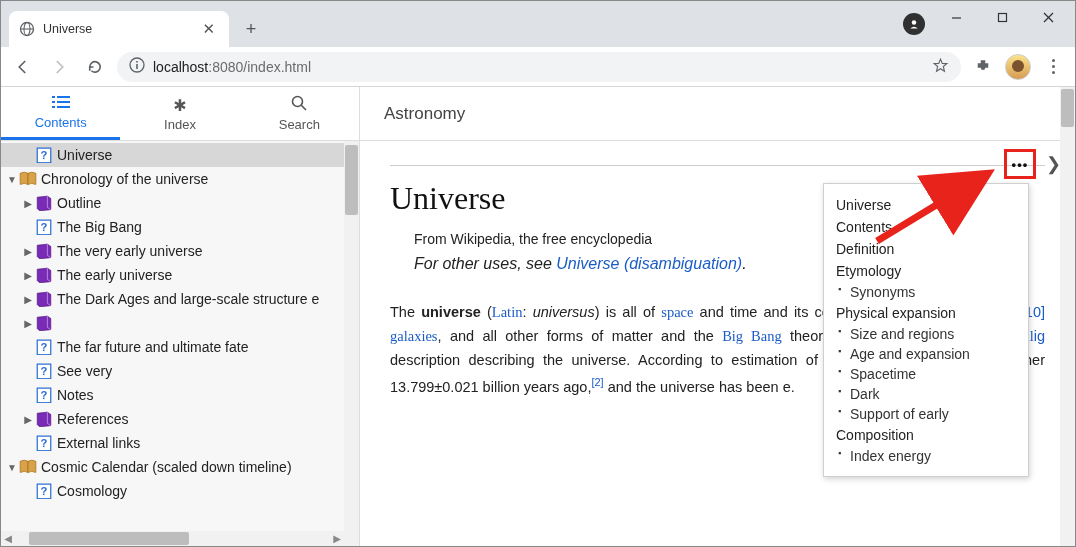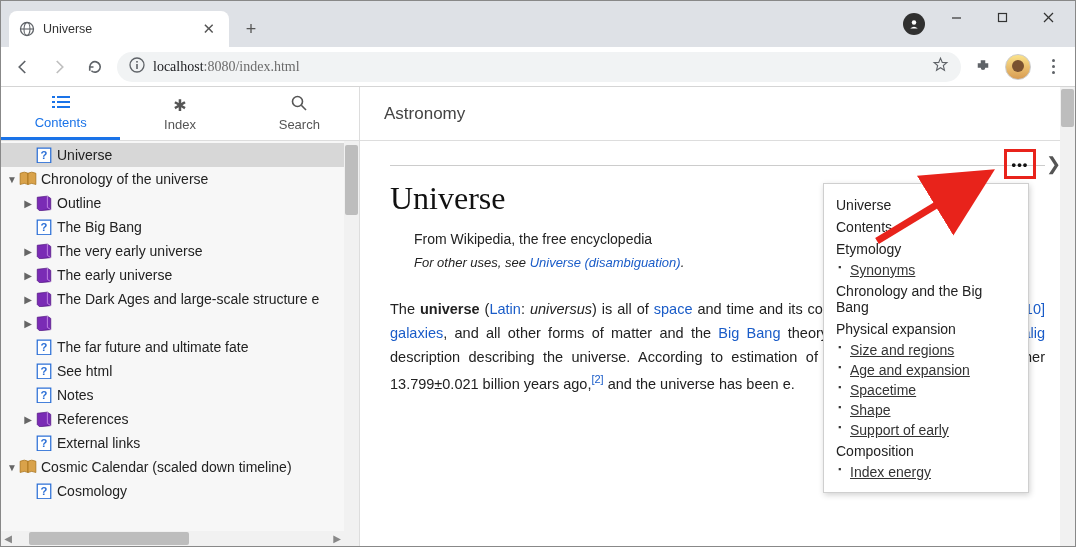--- a/index.html
+++ b/index.html
@@ -14,21 +14,21 @@
 .newtab { width: 28px; height: 28px; display: flex; align-items: center; justify-content: center; margin-left: 8px; margin-bottom: 4px; font-size: 18px; color: #555; border-radius: 50%; }
 .winbtns { position: absolute; right: 4px; top: 0; display: flex; }
 .winbtns div { width: 46px; height: 32px; display: flex; align-items: center; justify-content: center; font-size: 14px; color: #333; }
 .acct { position: absolute; right: 150px; top: 12px; width: 22px; height: 22px; background: #303030; border-radius: 50%; display:flex;align-items:center;justify-content:center;}
 .acct svg{width:12px;height:12px;}
 
 
 .toolbar { height: 40px; background: #fff; border-bottom: 1px solid #d5d5d5; display: flex; align-items: center; padding: 0 8px; gap: 8px; }
 .navbtn { width: 28px; height: 28px; display:flex;align-items:center;justify-content:center; color:#5f6368; border-radius:50%; }
 .navbtn.dis { color: #b5b5b5; }
-.addr { flex: 1; height: 30px; background: #f1f3f4; border-radius: 15px; display: flex; align-items: center; padding: 0 12px; gap:8px; color:#5f6368; font-size: 14px; font-family: Liberation Serif, serif; }
+.addr { flex: 1; height: 30px; background: #f1f3f4; border-radius: 15px; display: flex; align-items: center; padding: 0 12px; gap:8px; color:#5f6368; font-size: 14px; }
 .addr .url { color: #202124; }
 .addr .host { color: #202124; }
 .addr .path { color: #6b6b6b; }
 .addr .star { margin-left:auto; }
 .ext { width:28px;height:28px;display:flex;align-items:center;justify-content:center;color:#5f6368; }
 .avatar { width:26px;height:26px;border-radius:50%; background: linear-gradient(#fbe38b,#d89b52); position:relative; border:1px solid #ccc; overflow:hidden;}
 .avatar::after{content:"";position:absolute;left:6px;top:5px;width:12px;height:12px;background:#7a5230;border-radius:50%;}
 .menu3 { width:28px;display:flex;flex-direction:column;align-items:center;justify-content:center;gap:3px; }
 .menu3 span{width:3px;height:3px;background:#5f6368;border-radius:50%;}
 
@@ -59,36 +59,36 @@
 .hthumb { margin-left:14px; width:160px; height:13px; background:#bdbdbd; border-radius:2px; }
 .harrow { width:14px; text-align:center; color:#888; font-size:10px; }
 
 
 .main { flex:1; display:flex; flex-direction:column; position:relative; }
 .crumb { height:54px; display:flex; align-items:center; padding: 0 24px; border-bottom:1px solid #ddd; font-size:17px; color:#444; }
 .article { flex:1; padding: 20px 30px 0 30px; position:relative; overflow:hidden; }
 .article hr { border:none; border-top:1px solid #ccc; margin: 4px 0 14px 0; }
 .h1 { font-family: Georgia, serif; font-size: 32px; font-weight:400; color:#111; margin-bottom: 14px; }
 .sub { margin-left:24px; font-size:14px; color:#222; margin-bottom: 8px; }
-.ital { font-style: italic; margin-left:24px; font-size:13px; color:#222; margin-bottom:28px; }
+.ital { font-style: italic; margin-left:24px; font-size:16px; color:#222; margin-bottom:28px; }
 .ital a { color:#1a5cc8; text-decoration:none; }
 .body { font-size:14.5px; color:#222; line-height: 1.65; text-align: justify; }
-.body a { color:#1a5cc8; text-decoration:none; }
+.body a { color:#1a5cc8; text-decoration:none;font-family:Liberation Serif, serif; }
 .body b { font-weight:700; }
 .body .sup { color:#1a5cc8; font-size:11px; vertical-align: super; }
 
 
 .topright { position:absolute; right: 14px; top: 8px; display:flex; align-items:center; gap: 10px; }
 .morebtn { width:32px; height:30px; border: 3px solid #e8231b; display:flex; align-items:center; justify-content:center; }
 .morebtn span { letter-spacing:1px; font-weight:700; font-size:13px; color:#111; line-height:1; }
 .nextbtn { font-size:18px; color:#555; }
 
 .dropdown { position:absolute; right:46px; top: 42px; width: 206px; background:#fff; border:1px solid #cfcfcf; box-shadow: 1px 2px 6px rgba(0,0,0,0.18); padding: 10px 12px 10px 12px; font-size: 14px; z-index:5; }
 .dropdown .hdr { color:#222; padding: 3px 0; }
-.dropdown .sub2 { color:#333; padding: 2px 0 2px 14px; position:relative;text-decoration:underline; }
+.dropdown .sub2 { color:#333; padding: 2px 0 2px 14px; position:relative; }
 .dropdown .sub2::before { content:"▪"; position:absolute; left:2px; top:2px; font-size:9px; color:#333; }
 
 
 .arrow { position:absolute; right: 56px; top: 20px; z-index:6; pointer-events:none; }
 
 .mainscroll { position:absolute; right:0; top:0; width:15px; height:100%; background:#f1f1f1; }
 .mainthumb { position:absolute; right:1px; top:2px; width:13px; height:38px; background:#bdbdbd; border-radius:2px; }
 
 </style>
 </head>
@@ -305,21 +305,21 @@
             </span>
             <span class="lbl">The far future and ultimate fate</span>
           </div>
         <div class="node ind1">
             <span class="tw none">▶</span>
             <span class="ic">
               <svg viewBox="0 0 16 15">
                 <use href="#page-q"></use>
               </svg>
             </span>
-            <span class="lbl">See html</span>
+            <span class="lbl">See very</span>
           </div>
         <div class="node ind1">
             <span class="tw none">▶</span>
             <span class="ic">
               <svg viewBox="0 0 16 15">
                 <use href="#page-q"></use>
               </svg>
             </span>
             <span class="lbl">Notes</span>
           </div>
@@ -398,28 +398,28 @@
       <div class="sub">From Wikipedia, the free encyclopedia</div>
       <div class="ital"><span>For other uses, see </span><a>Universe (disambiguation)</a><span>.</span></div>
 
       <div class="body">
         <span>The </span><b>universe</b><span> (</span><a>Latin</a><span>: </span><i>universus</i><span>) is all of </span><a>space</a><span> and time and its contents, including </span><span style="float:right;color:#1a5cc8">10]</span><a>planets</a><span>, </span><a>stars</a><span>, </span><a>galaxies</a><span>, and all other forms of matter and the </span><span style="float:right;color:#1a5cc8">ig</span><a>Big Bang</a><span> theory is the prevailing </span><a>cosmological</a><span> description describing the universe.  According  to  estimation  of  this  theory,  space time together  13.799±0.021 billion years ago,</span><span class="sup">[2]</span><span> and the universe has been   e.</span>
       </div>
 
       <div class="dropdown">
         <div class="hdr">Universe</div>
         <div class="hdr">Contents</div>
+        <div class="hdr">Definition</div>
         <div class="hdr">Etymology</div>
         <div class="sub2">Synonyms</div>
-        <div class="hdr">Chronology and the Big Bang</div>
         <div class="hdr">Physical expansion</div>
         <div class="sub2">Size and regions</div>
         <div class="sub2">Age and expansion</div>
         <div class="sub2">Spacetime</div>
-        <div class="sub2">Shape</div>
+        <div class="sub2">Dark</div>
         <div class="sub2">Support of early</div>
         <div class="hdr">Composition</div>
         <div class="sub2">Index energy</div>
       </div>
     </div>
 
     <div class="mainscroll">
         <div class="mainthumb"></div>
       </div>
   </div>

